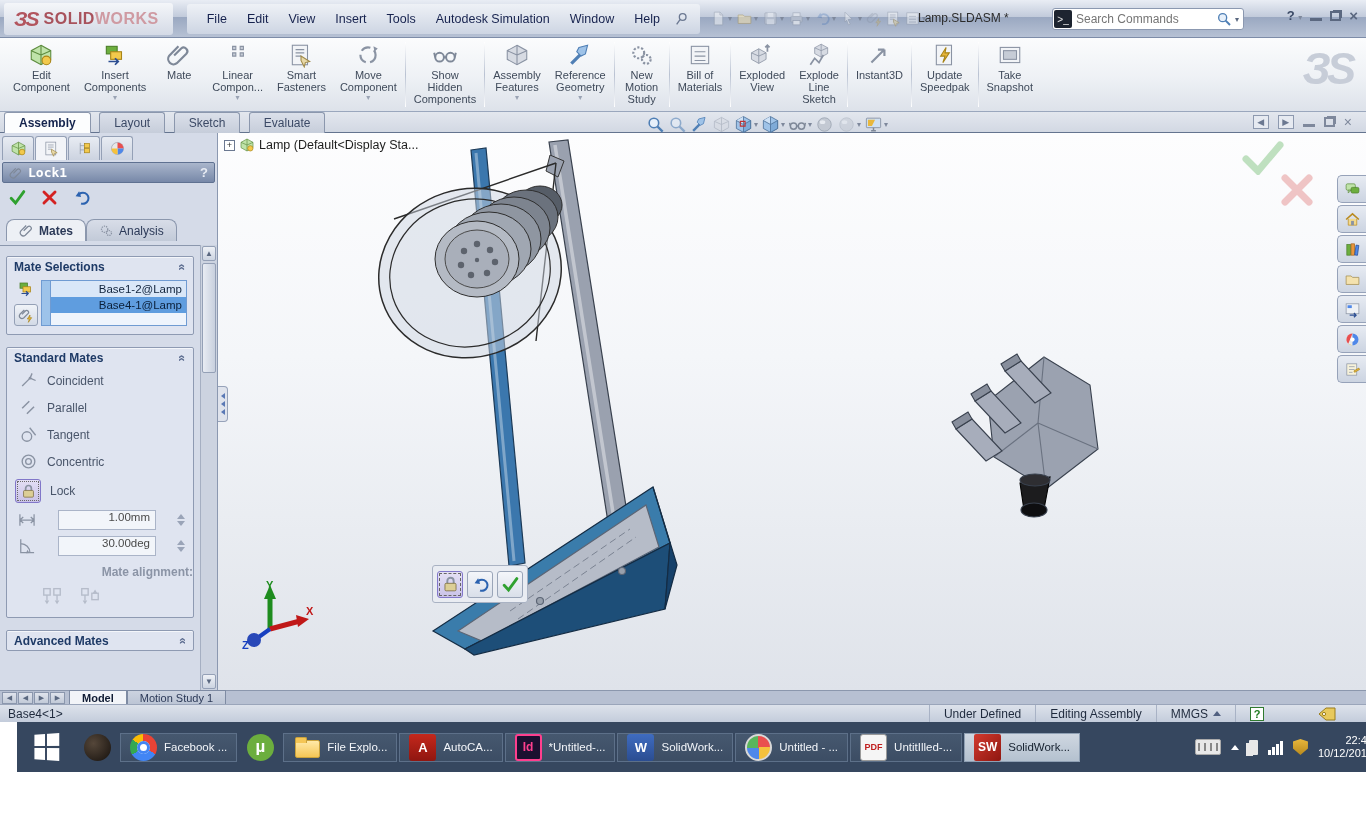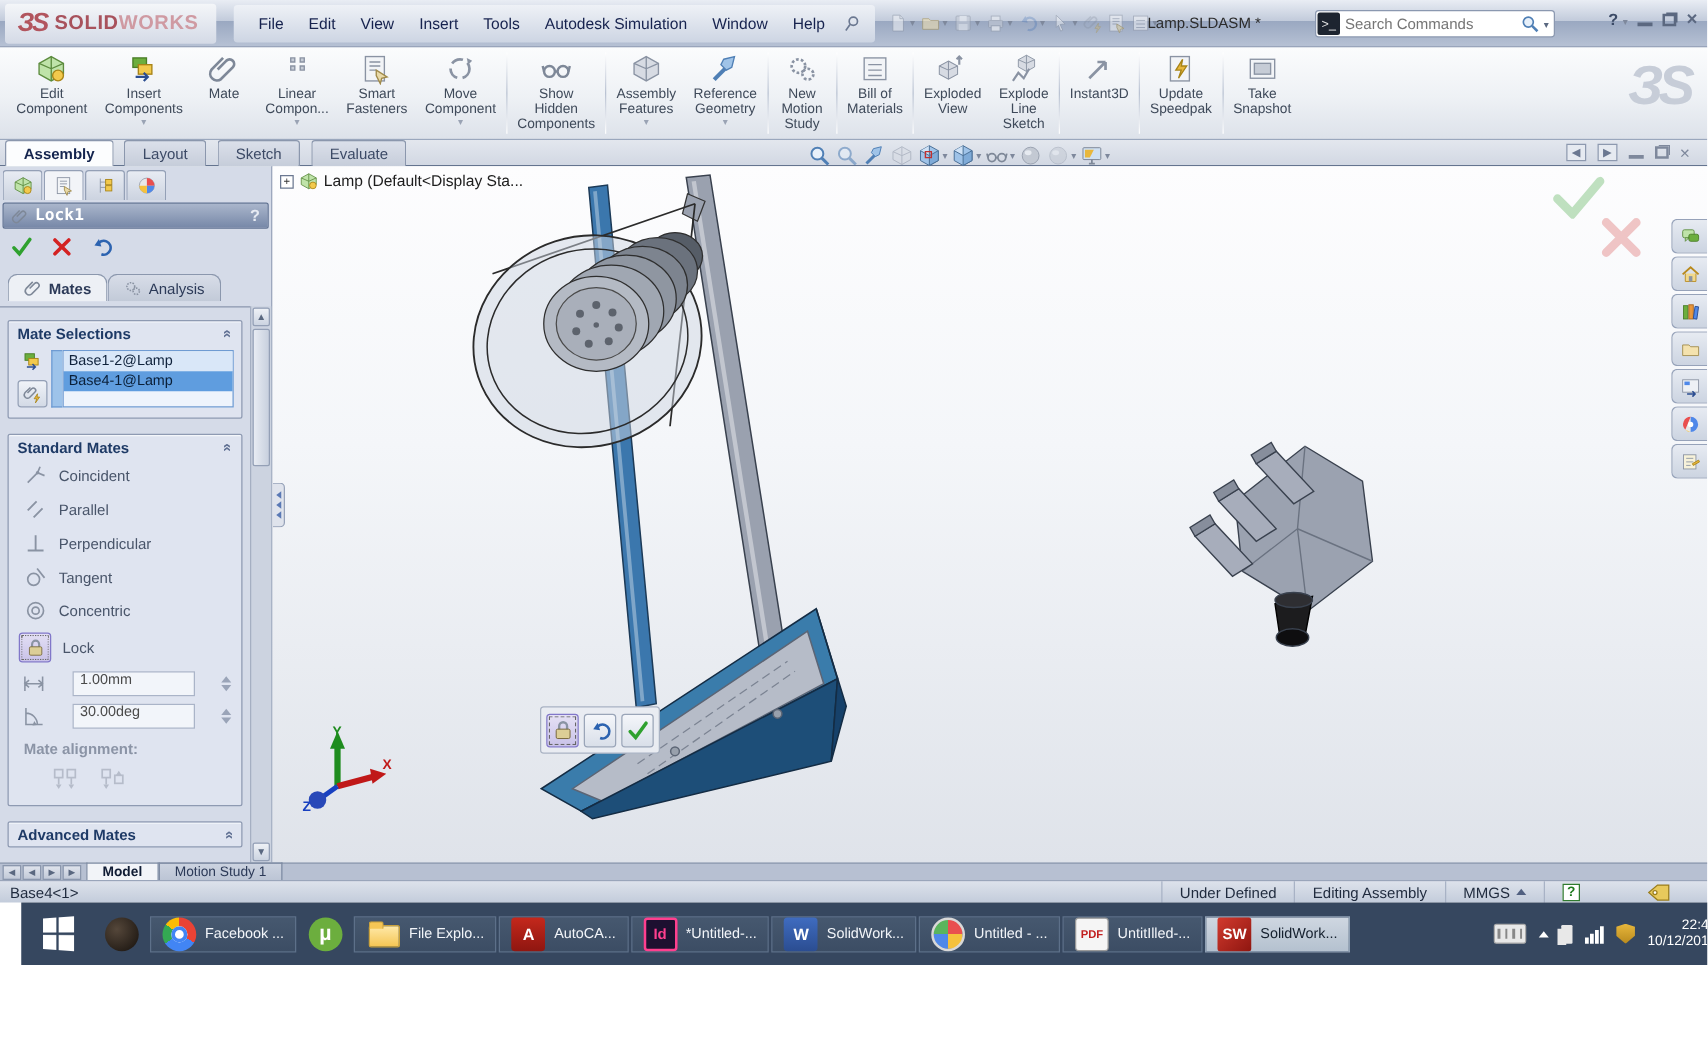--- a/index.html
+++ b/index.html
@@ -87,21 +87,21 @@
   .pm-help{color:#e7ebf3;font-weight:bold;font-size:13px;}
   .pm-actions{display:flex;align-items:center;gap:13px;padding:5px 0 4px 8px;}
   .pm-actions svg{width:19px;height:19px;}
   .mates-tabs{display:flex;margin:8px 0 0 6px;}
   .mtab{display:flex;align-items:center;gap:5px;padding:3px 12px;font-size:12px;color:#2c3a58;
     background:linear-gradient(180deg,#d8dde8,#c2cad8);border:1px solid #8b97ad;border-bottom:none;
     border-radius:8px 8px 0 0;}
   .mtab.active{background:#edf0f5;font-weight:bold;}
   .mtab svg{width:15px;height:15px;}
   .panel-body{position:absolute;left:0;top:112px;right:17px;bottom:0;border-top:1px solid #8b97ad;
-    background:#d5dbe8;padding-top:10px;}
+    background:#d5dbe8;padding-top:10px;text-align:right;}
   .grpbox{margin:0 6px 12px;background:#dfe4f0;border:1px solid #8e9ab2;border-radius:2px;
     box-shadow:inset 0 1px 0 #f4f6fa;}
   .grp-head{display:flex;align-items:center;padding:3px 7px 2px;font-size:12px;font-weight:bold;color:#1e3a66;}
   .grp-head .chev{margin-left:auto;color:#5f6f92;font-size:12px;transform:rotate(90deg);font-weight:bold;}
   .grp-head .chev.down{transform:rotate(-90deg);}
   .msel-content{display:flex;padding:4px 6px 8px;}
   .msel-icons{display:flex;flex-direction:column;gap:6px;width:26px;align-items:center;}
   .msel-icons svg{width:18px;height:18px;}
   .msel-iconbtn{width:24px;height:22px;border:1px solid #94a0b6;border-radius:3px;
     background:linear-gradient(180deg,#f0f3f8,#d3dae6);display:flex;align-items:center;justify-content:center;}
@@ -825,26 +825,20 @@
               <span>Coincident</span>
             </div>
           <div class="mate-item">
               <svg>
                 <use href="#s-parallel"></use>
               </svg>
               <span>Parallel</span>
             </div>
           <div class="mate-item">
               <svg>
-                <use href="#s-perp"></use>
-              </svg>
-              <span>Perpendicular</span>
-            </div>
-          <div class="mate-item">
-              <svg>
                 <use href="#s-tangent"></use>
               </svg>
               <span>Tangent</span>
             </div>
           <div class="mate-item">
               <svg>
                 <use href="#s-concentric"></use>
               </svg>
               <span>Concentric</span>
             </div>

